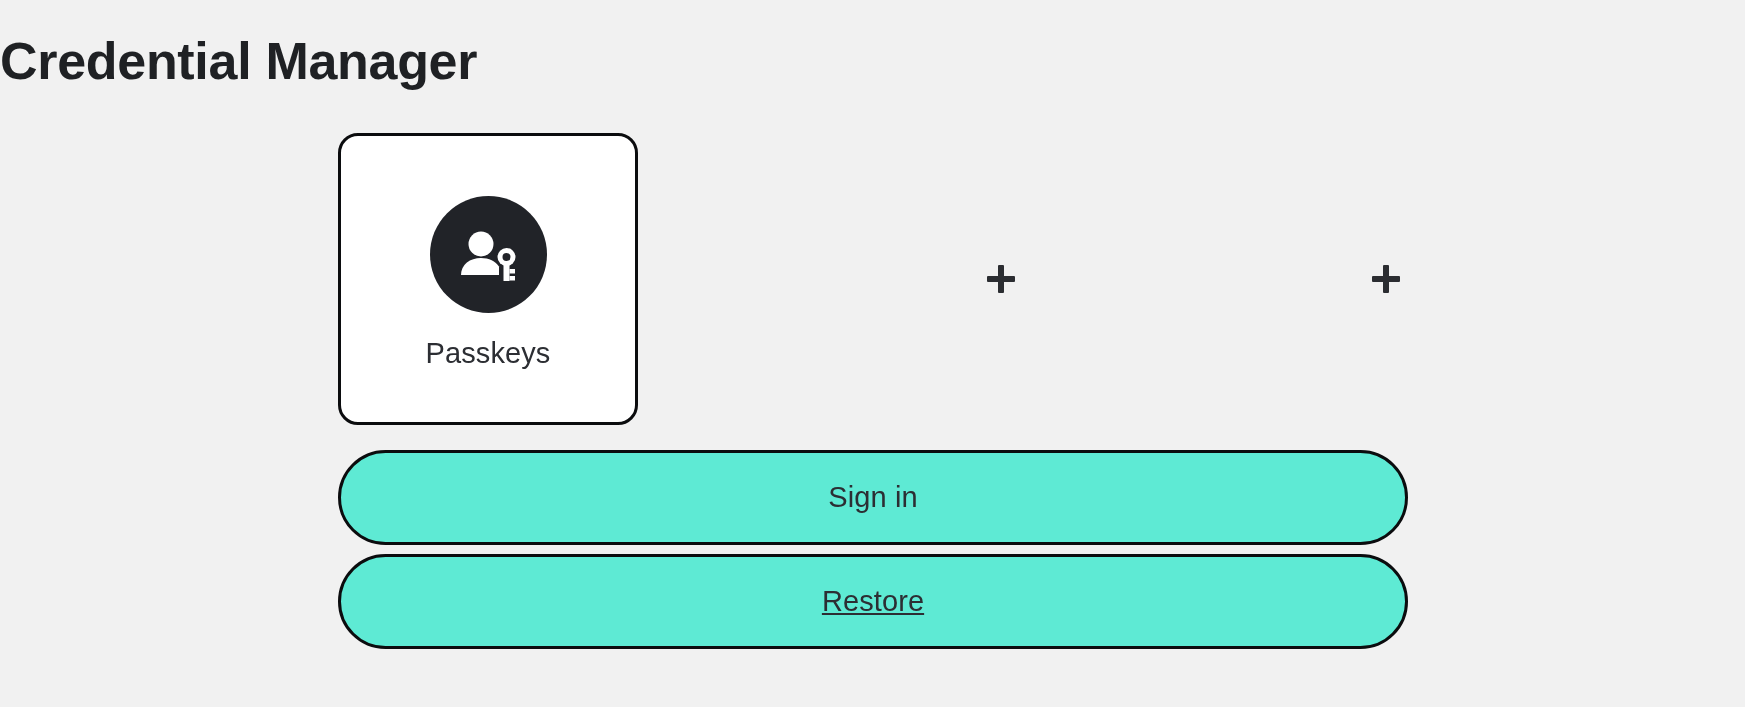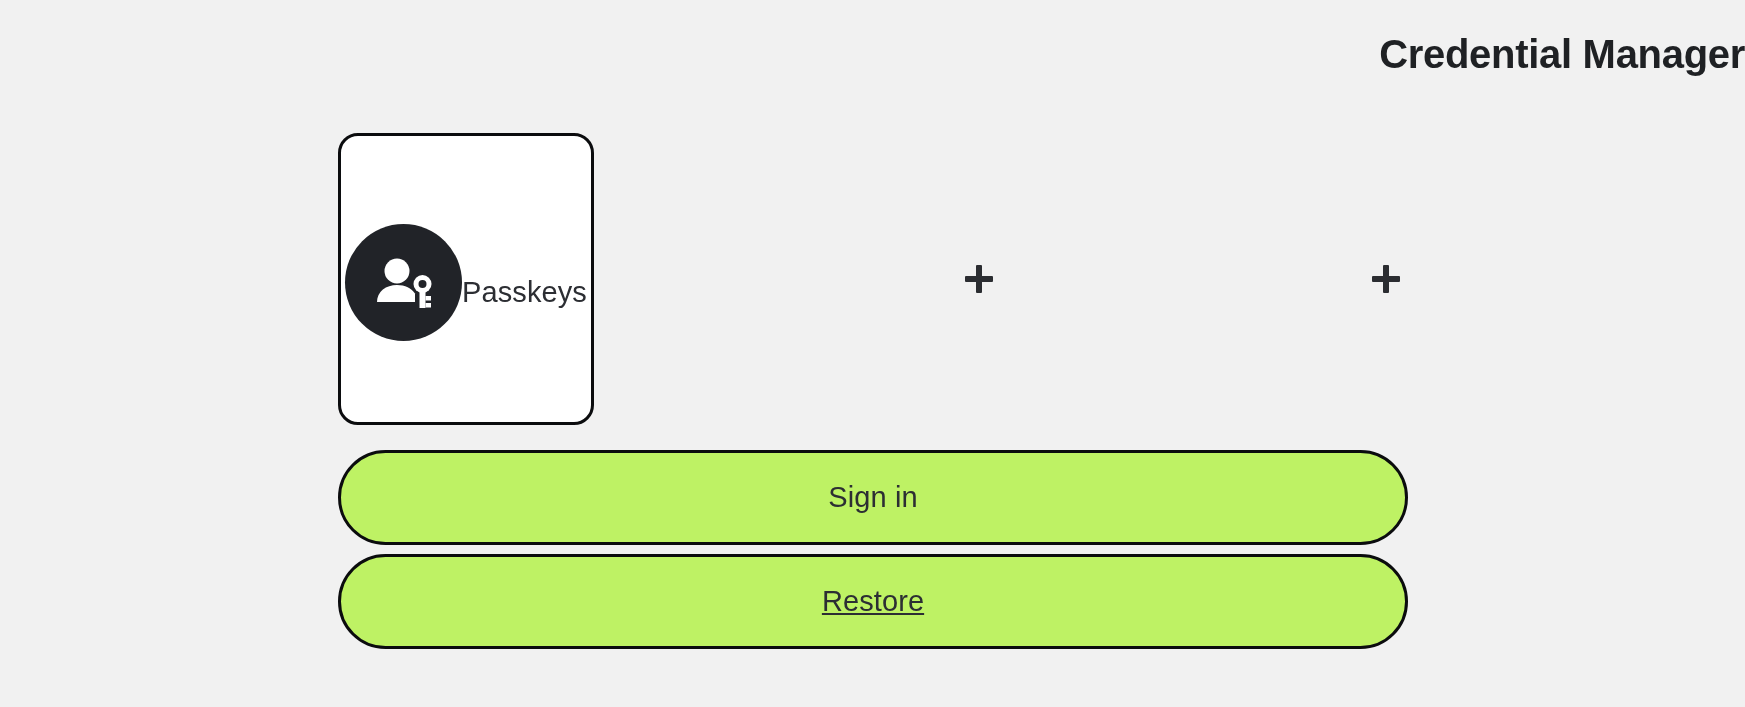--- a/index.html
+++ b/index.html
@@ -20,22 +20,22 @@
     height: 707px;
     background: #f1f1f1;
   }
 
   
   .page-title {
     position: absolute;
     top: 30px;
     left: 0;
     width: 1745px;
-    text-align: right;
-    font-size: 40px;
+    text-align: left;
+    font-size: 52px;
     font-weight: 700;
     letter-spacing: -0.3px;
     color: #1f2124;
     line-height: 1.2;
   }
 
   
   .card-row {
     position: absolute;
     top: 133px;
@@ -43,27 +43,27 @@
     width: 1070px;
     height: 292px;
     display: flex;
     flex-direction: row;
     align-items: center;
     justify-content: space-between;
   }
 
   .cred-card {
     box-sizing: border-box;
-    width: 256px;
+    width: 300px;
     height: 292px;
     background: #ffffff;
     border: 3.2px solid #0b0c0e;
     border-radius: 20px;
     display: flex;
-    flex-direction: row;
+    flex-direction: column;
     align-items: center;
     justify-content: center;
   }
 
   .icon-badge {
     width: 117px;
     height: 117px;
     border-radius: 50%;
     background: #212328;
     display: flex;
@@ -112,21 +112,21 @@
     transform: translateY(-50%);
   }
 
   
   .pill-btn {
     box-sizing: border-box;
     position: absolute;
     left: 338px;
     width: 1070px;
     height: 95px;
-    background: #bef264;
+    background: #5eead4;
     border: 3.2px solid #0b0c0e;
     border-radius: 48px;
     display: flex;
     align-items: center;
     justify-content: center;
     font-size: 29px;
     color: #2c2e33;
     letter-spacing: 0.1px;
     cursor: pointer;
   }

